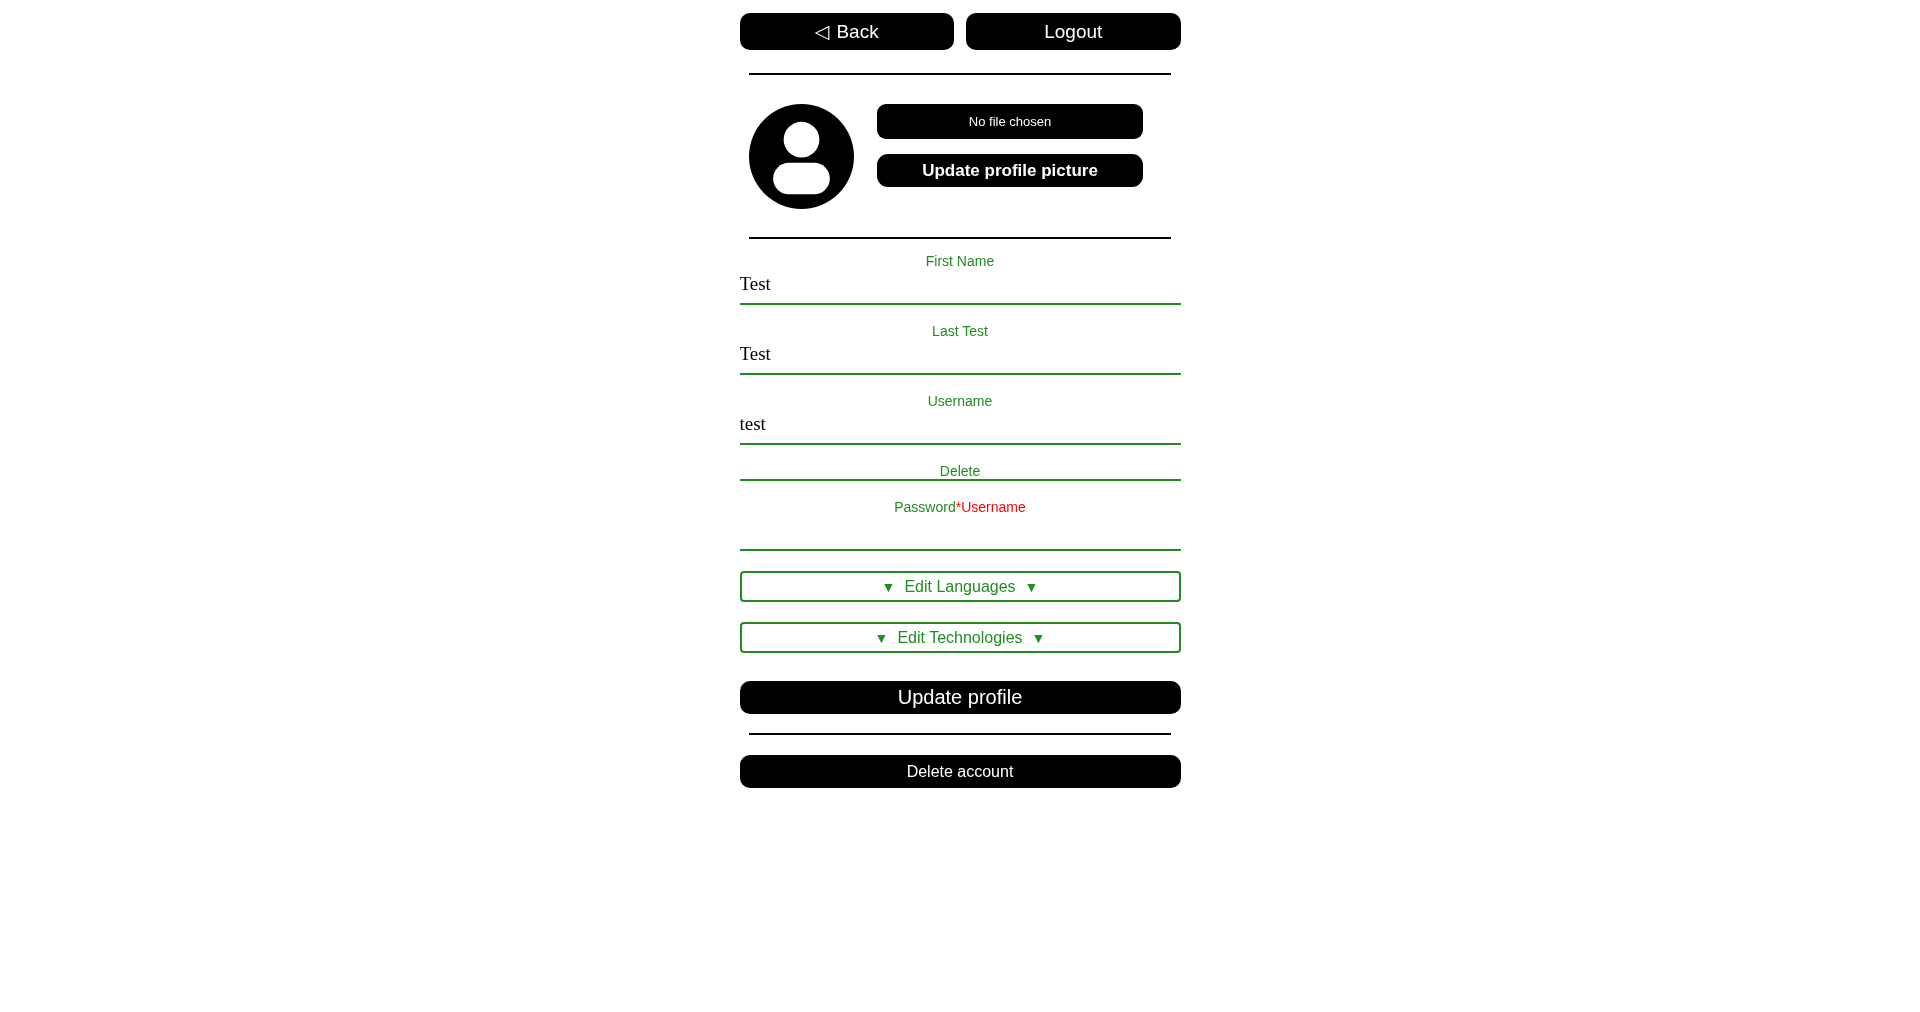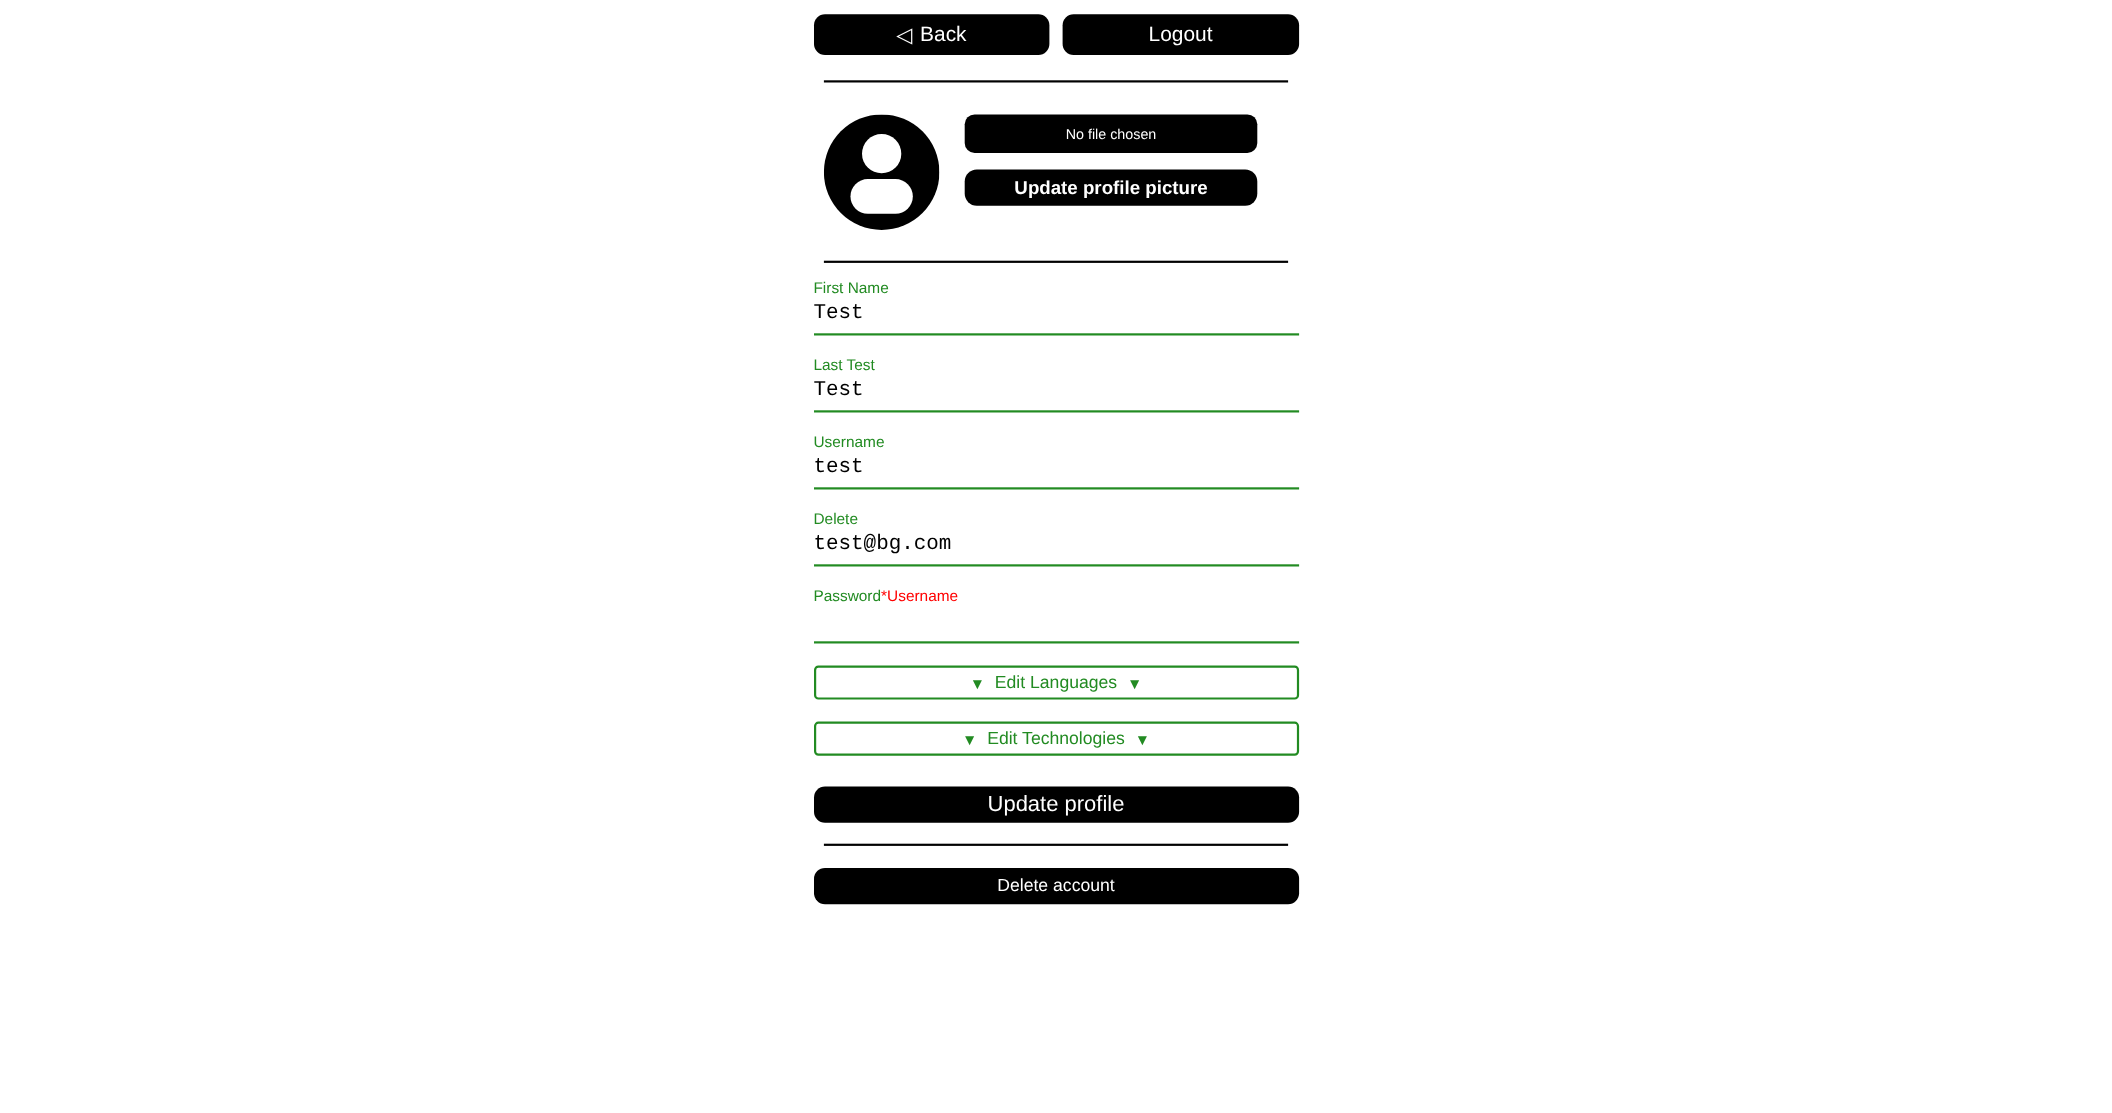--- a/index.html
+++ b/index.html
@@ -52,32 +52,32 @@
     font-size: 13px;
     margin-bottom: 15px;
   }
   .pic-btn { width: 100%; height: 33px; border-radius: 11px; font-size: 17px; font-weight: bold; }
 
   .fields { margin-top: 14px; }
   .field {
     border-bottom: 2px solid var(--green, #228B22);
     margin-bottom: 18px;
   }
-  .label-row { display: flex; justify-content: flex-start; align-items: baseline; }
+  .label-row { display: flex; justify-content: center; align-items: baseline; }
   .field-label { font-size: 14px; line-height: 16px; color: var(--green, #228B22); }
   .required-note { font-size: 14px; line-height: 16px; color: var(--red, #ff0000); }
   .field input {
     display: block;
     width: 100%;
     border: 0;
     outline: 0;
     margin: 0;
     padding: 4px 0 8px;
     font-size: 19px;
-    font-family: Liberation Mono, monospace;
+    font-family: Liberation Serif, serif;
     color: #000;
     background: transparent;
   }
 
   .btn-outline {
     width: 100%;
     height: 31px;
     background: #fff;
     border: 2px solid var(--green, #228B22);
     border-radius: 4px;
@@ -151,21 +151,20 @@
         <span class="required-note"></span>
       </div>
       <input type="text" value="test" style="">
     </div>
 
     <div class="field">
       <div class="label-row">
         <span class="field-label">Delete</span>
         <span class="required-note"></span>
       </div>
-      <input type="text" value="test@bg.com" style="">
     </div>
 
     <div class="field">
       <div class="label-row">
         <span class="field-label">Password</span>
         <span class="required-note">*Username</span>
       </div>
       <input type="password" value="" style="">
     </div>
 

